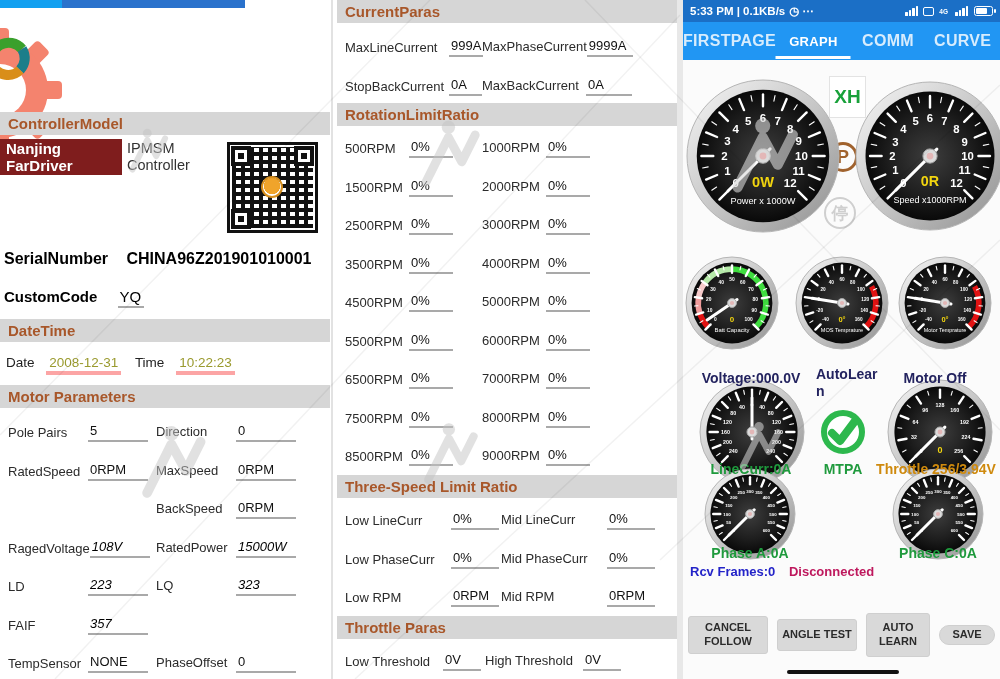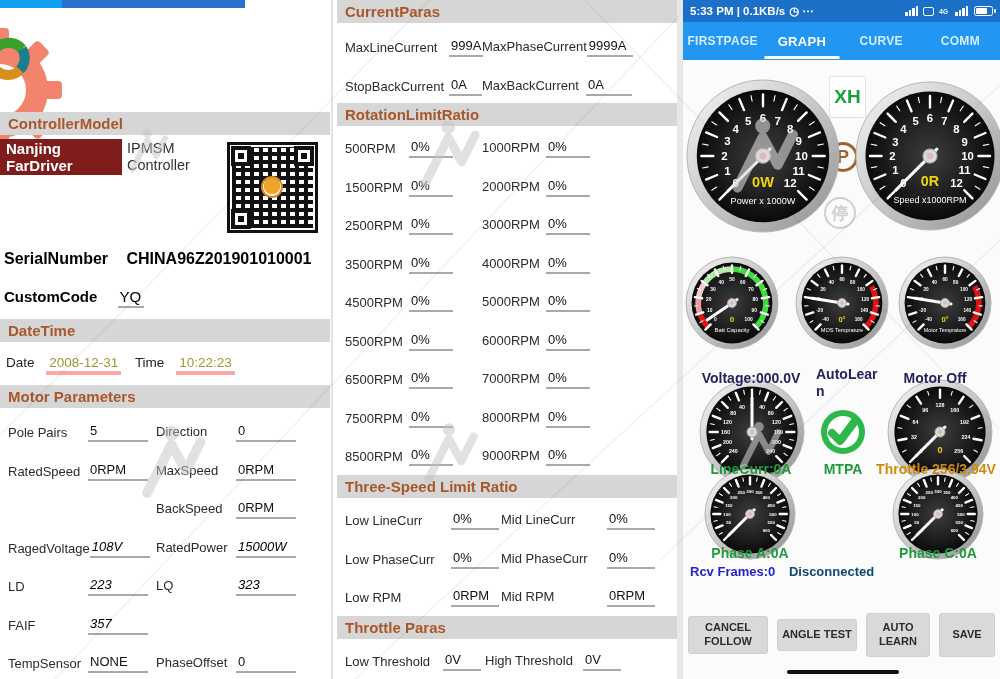--- a/index.html
+++ b/index.html
@@ -62,21 +62,21 @@
   #statusbar .sp{flex:1;}
   .sico{display:inline-flex;align-items:flex-end;margin-left:5px;}
   .sbars b{display:block;width:2.5px;background:#fff;margin-left:1px;border-radius:.5px;}
   .ssquare{width:11px;height:9px;border:1.5px solid #fff;border-radius:2px;margin-left:5px;}
   .fourg{font-size:6.5px;font-weight:bold;margin:0 1px -1px 5px;}
   .sbatt{position:relative;width:19px;height:10px;border:1.5px solid #fff;border-radius:2.5px;margin-left:6px;}
   .sbatt::before{content:"";position:absolute;left:1px;top:1px;bottom:1px;width:11px;background:#fff;border-radius:1px;}
   .sbatt::after{content:"";position:absolute;right:-4px;top:2px;width:2.5px;height:4px;background:#fff;border-radius:1px;}
   #tabbar{position:absolute;left:0;top:22px;right:0;height:38px;background:#2196f3;display:flex;}
   .tab{flex:1;display:flex;align-items:center;justify-content:center;color:rgba(255,255,255,.82);
-       font-size:12px;font-weight:bold;position:relative;cursor:pointer;letter-spacing:.3px;}
+       font-size:16px;font-weight:bold;position:relative;cursor:pointer;letter-spacing:.3px;}
   .tab.active{color:#fff;font-size:13px;}
   .tab.active::after{content:"";position:absolute;left:50%;transform:translateX(-50%);
        bottom:1px;width:75px;height:3px;background:#fff;}
   .gauge{position:absolute;}
   #xh-box{position:absolute;left:146px;top:76px;width:37px;height:42px;background:#fff;
      border:1px solid #e3e3e3;color:#18a13a;font-size:19px;font-weight:bold;
      display:flex;align-items:center;justify-content:center;}
   #p-ind{position:absolute;left:145px;top:142px;width:30px;height:30px;border-radius:50%;
      border:3px solid #a0622d;color:#a0622d;font-weight:bold;font-size:18px;
      display:flex;align-items:center;justify-content:center;background:transparent;}
@@ -85,29 +85,29 @@
      display:flex;align-items:center;justify-content:center;}
   .ptext{position:absolute;transform:translateX(-50%);white-space:nowrap;font-weight:bold;}
   .navy{color:#23235f;font-size:14px;}
   .greenlbl{color:#1f9a3d;font-size:14px;}
   .orangelbl{color:#cf8a0e;font-size:14px;}
   #autolearn{position:absolute;left:133px;top:366px;width:64px;word-break:break-all;
      color:#23235f;font-size:14px;font-weight:bold;line-height:17px;}
   #check-ico{position:absolute;left:136px;top:408px;width:48px;height:48px;}
   #rcv-row{position:absolute;left:7px;top:564px;font-size:13px;font-weight:bold;white-space:nowrap;}
   #rcv-row .rv{color:#2323c8;}
-  #rcv-row .dis{color:#0c4a6e;margin-left:10px;}
+  #rcv-row .dis{color:#be185d;margin-left:10px;}
   #btn-row{position:absolute;left:5px;right:5px;top:615px;height:40px;display:flex;gap:9px;align-items:center;}
   .pbtn{background:#d9d9d9;border:1px solid #cfcfcf;border-radius:3px;color:#2b2b2b;
      font-family:"Liberation Sans",sans-serif;font-size:11px;font-weight:bold;line-height:1.25;
      display:flex;align-items:center;justify-content:center;text-align:center;cursor:pointer;padding:2px 4px;}
   .pbtn.b0{width:80px;height:38px;}
   .pbtn.b1{width:80px;height:32px;}
   .pbtn.b2{width:64px;height:44px;}
-  .pbtn.b3{width:56px;height:44px;}
+  .pbtn.b3{width:56px;height:20px;border-radius:12px;}
   #home-bar{position:absolute;left:104px;top:670px;width:112px;height:4px;background:#111;border-radius:2px;}
   
   .wm{position:absolute;color:#c4c4c4;opacity:.5;pointer-events:none;}
   #wm-lines{position:absolute;left:0;top:0;pointer-events:none;}
 </style>
 </head>
 <body>
 
 <div id="app">
 
@@ -439,22 +439,22 @@
           <b style="height:6px"></b>
           <b style="height:8px"></b>
           <b style="height:10px"></b>
         </span>
       <span class="sbatt"></span>
     </div>
 
     <div id="tabbar">
         <div class="tab">FIRSTPAGE</div>
         <div class="tab active">GRAPH</div>
+        <div class="tab">COMM</div>
         <div class="tab">CURVE</div>
-        <div class="tab">COMM</div>
       </div>
 
     <div id="xh-box">XH</div>
     <div id="p-ind">P</div>
     <div id="stop-ind">停</div>
 
     <div class="gauge" style="left:3px;top:79px"><svg width="154" height="154" viewBox="0 0 154 154" font-family="Liberation Sans, sans-serif">
           <defs>
             <linearGradient id="bz0" x1="0" y1="0" x2="1" y2="1">
         <stop offset="0" stop-color="#f6f6f6"></stop>

